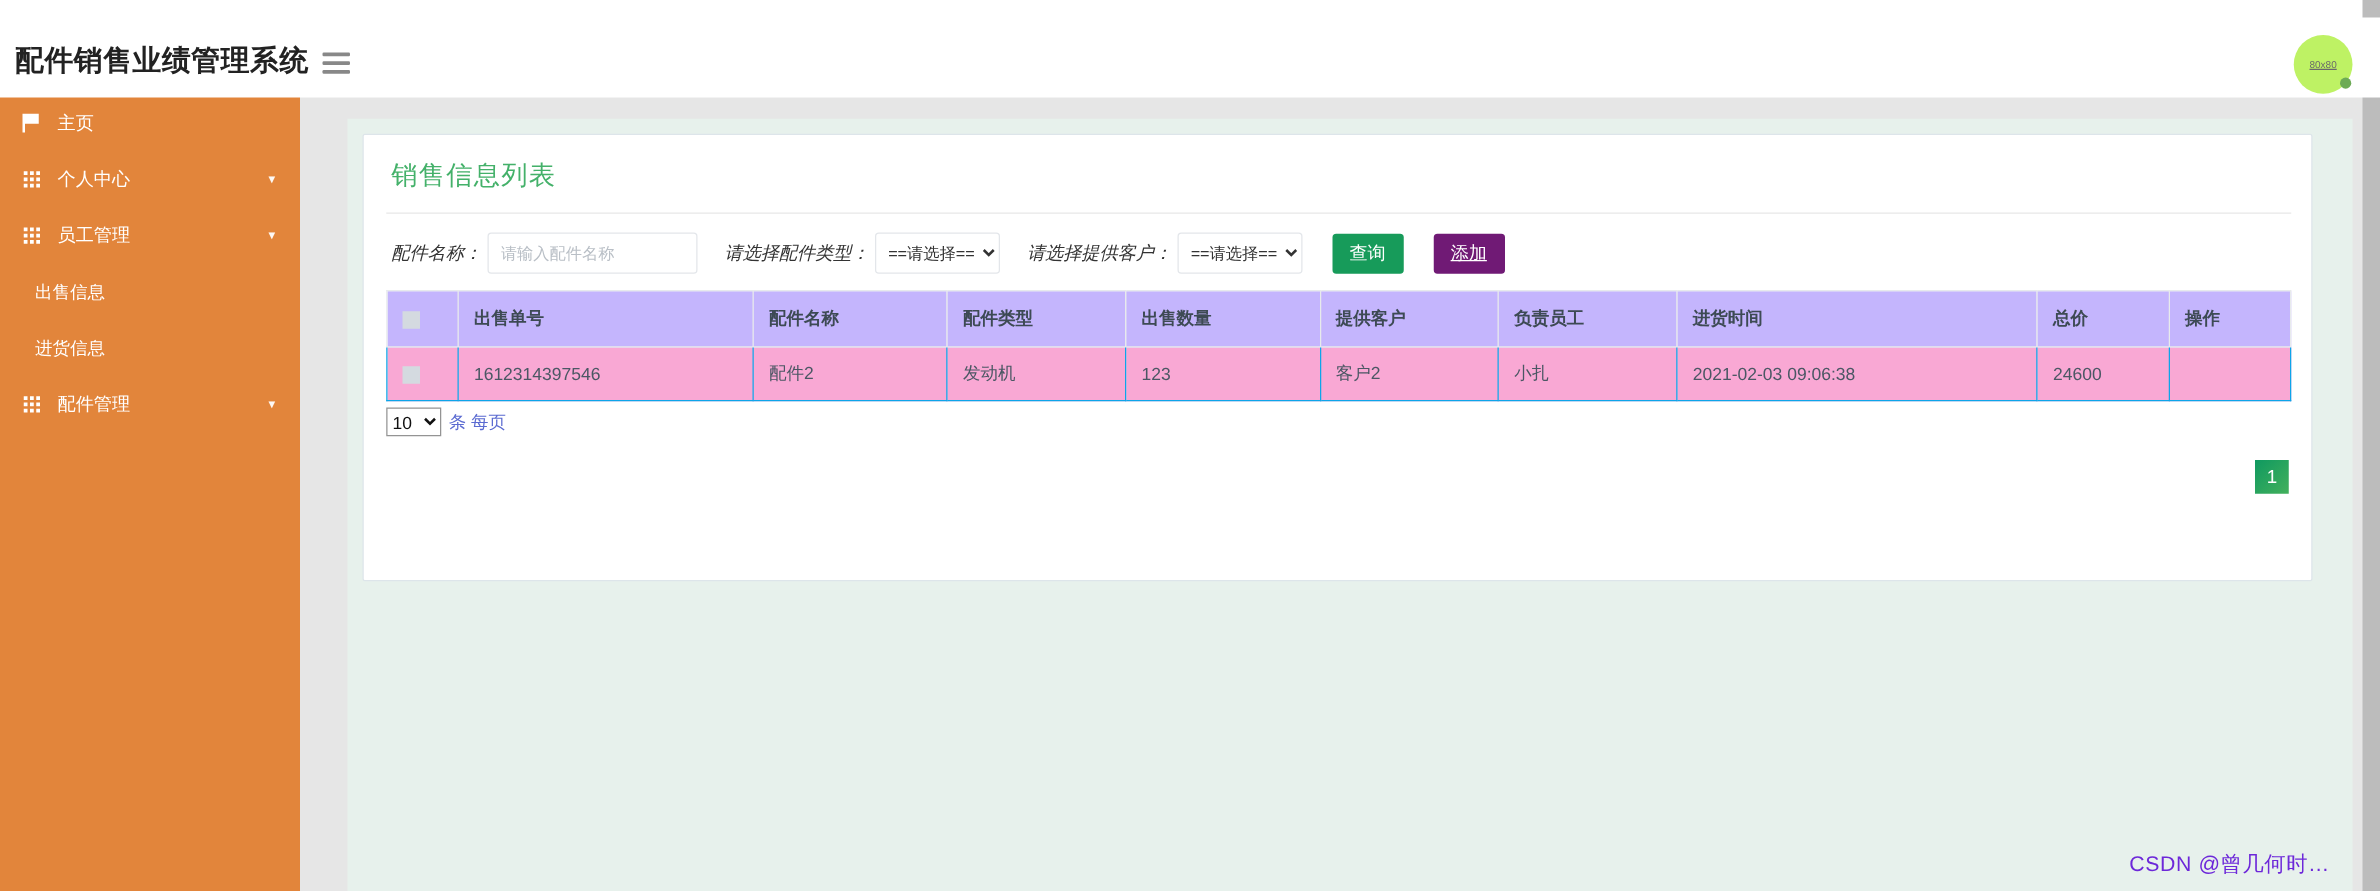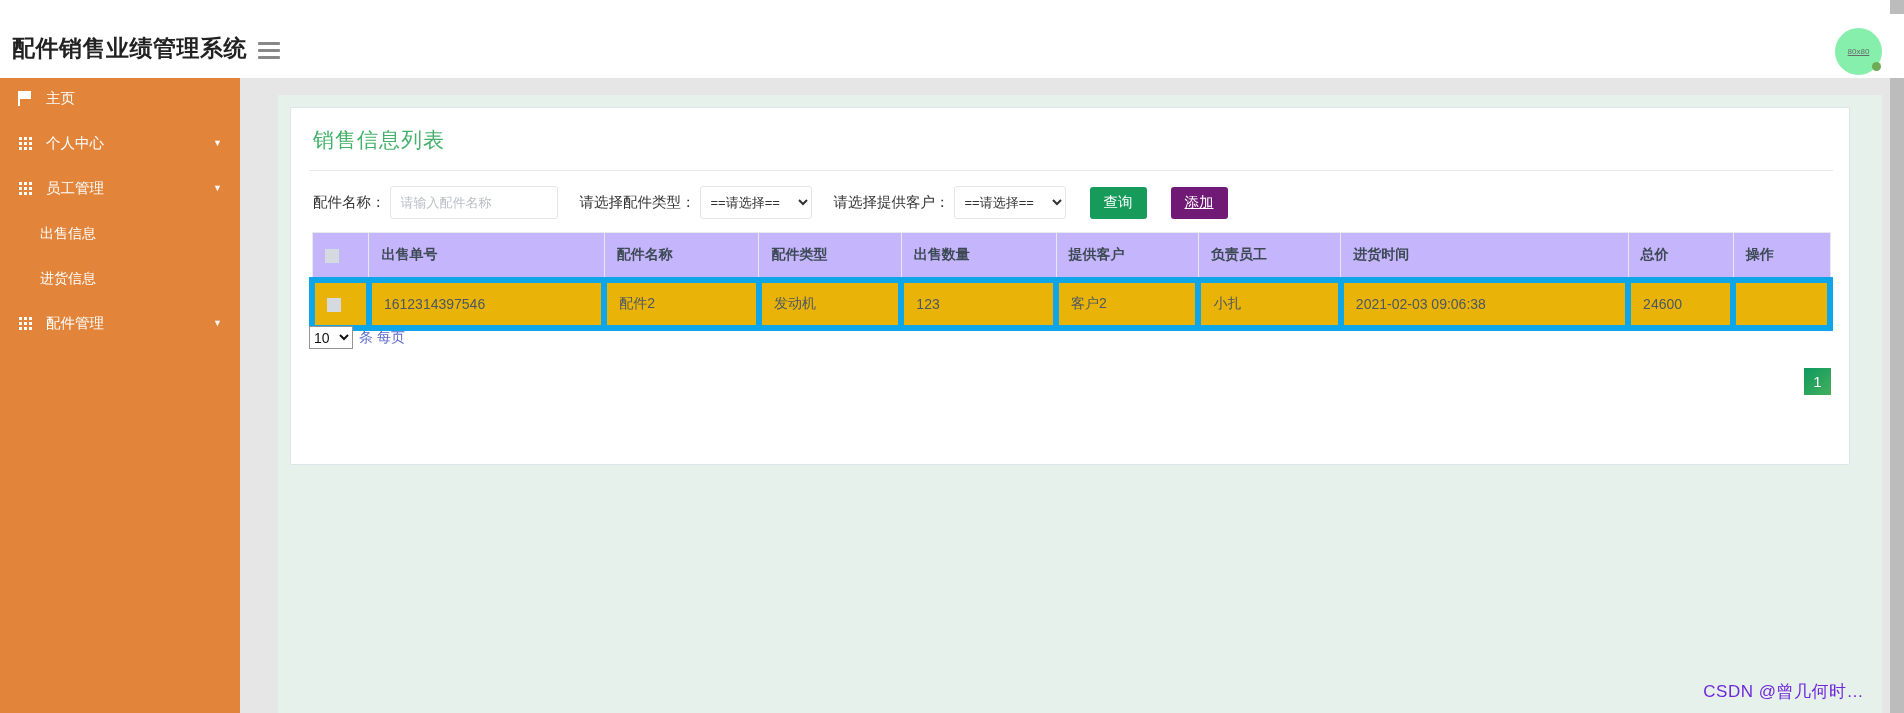--- a/index.html
+++ b/index.html
@@ -61,21 +61,21 @@
     position: absolute;
     right: 22px;
     top: 14px;
     width: 47px;
     height: 47px;
   }
   .avatar {
     width: 47px;
     height: 47px;
     border-radius: 50%;
-    background: #86efac;
+    background: #bef264;
     color: #6a6a6a;
     font-size: 8px;
     display: flex;
     align-items: center;
     justify-content: center;
     text-decoration: underline;
   }
   .avatar-dot {
     position: absolute;
     right: 1px;
@@ -158,21 +158,21 @@
     margin-right: 18px;
     font-size: 9px;
     color: #ffffff;
     opacity: .95;
     line-height: 1;
   }
   .sub-item {
     height: 45px;
     display: flex;
     align-items: center;
-    padding-left: 40px;
+    padding-left: 28px;
     color: #ffffff;
     font-size: 14px;
     cursor: pointer;
     box-sizing: border-box;
   }
 
   
   .content-gray {
     position: absolute;
     left: 240px;
@@ -223,39 +223,40 @@
     left: 22px;
     top: 78px;
     display: flex;
     align-items: center;
     white-space: nowrap;
   }
   .form-label {
     font-size: 14.5px;
     color: #333333;
     margin-right: 4px;
+    font-style: italic;
   }
   .text-input {
     width: 168px;
     height: 33px;
     border: 1px solid #e3e6ea;
     border-radius: 3px;
     padding: 0 10px;
     font-size: 13px;
     color: #555;
     font-family: "Liberation Sans", sans-serif;
     box-sizing: border-box;
     background: #ffffff;
     outline: none;
   }
   .text-input::placeholder { color: #b9bfc6; }
   .mini-gap { width: 22px; }
   .sel {
     height: 33px;
-    width: 112px;
+    width: 100px;
     border: 1px solid #e3e6ea;
     border-radius: 3px;
     background: #ffffff;
     font-size: 13px;
     color: #333;
     font-family: "Liberation Sans", sans-serif;
     padding-left: 6px;
     box-sizing: border-box;
     outline: none;
   }
@@ -290,22 +291,22 @@
     background: #c4b5fd;
     border: 1px solid #e7eaec;
     border-top: 1px solid #e7eaec;
     text-align: left;
     font-weight: bold;
     color: #3d4a54;
     padding: 12px 12px;
     height: 20px;
   }
   table.data tbody td {
-    background: #eab308;
-    border: 6px solid #0ea5e9;
+    background: #f9a8d4;
+    border: 1px solid #0ea5e9;
     color: #4b5764;
     padding: 12px 12px;
   }
   .col-chk { width: 46px; }
   .col-no { width: 190px; }
   .col-name { width: 125px; }
   .col-type { width: 115px; }
   .col-qty { width: 125px; }
   .col-cust { width: 115px; }
   .col-emp { width: 115px; }

